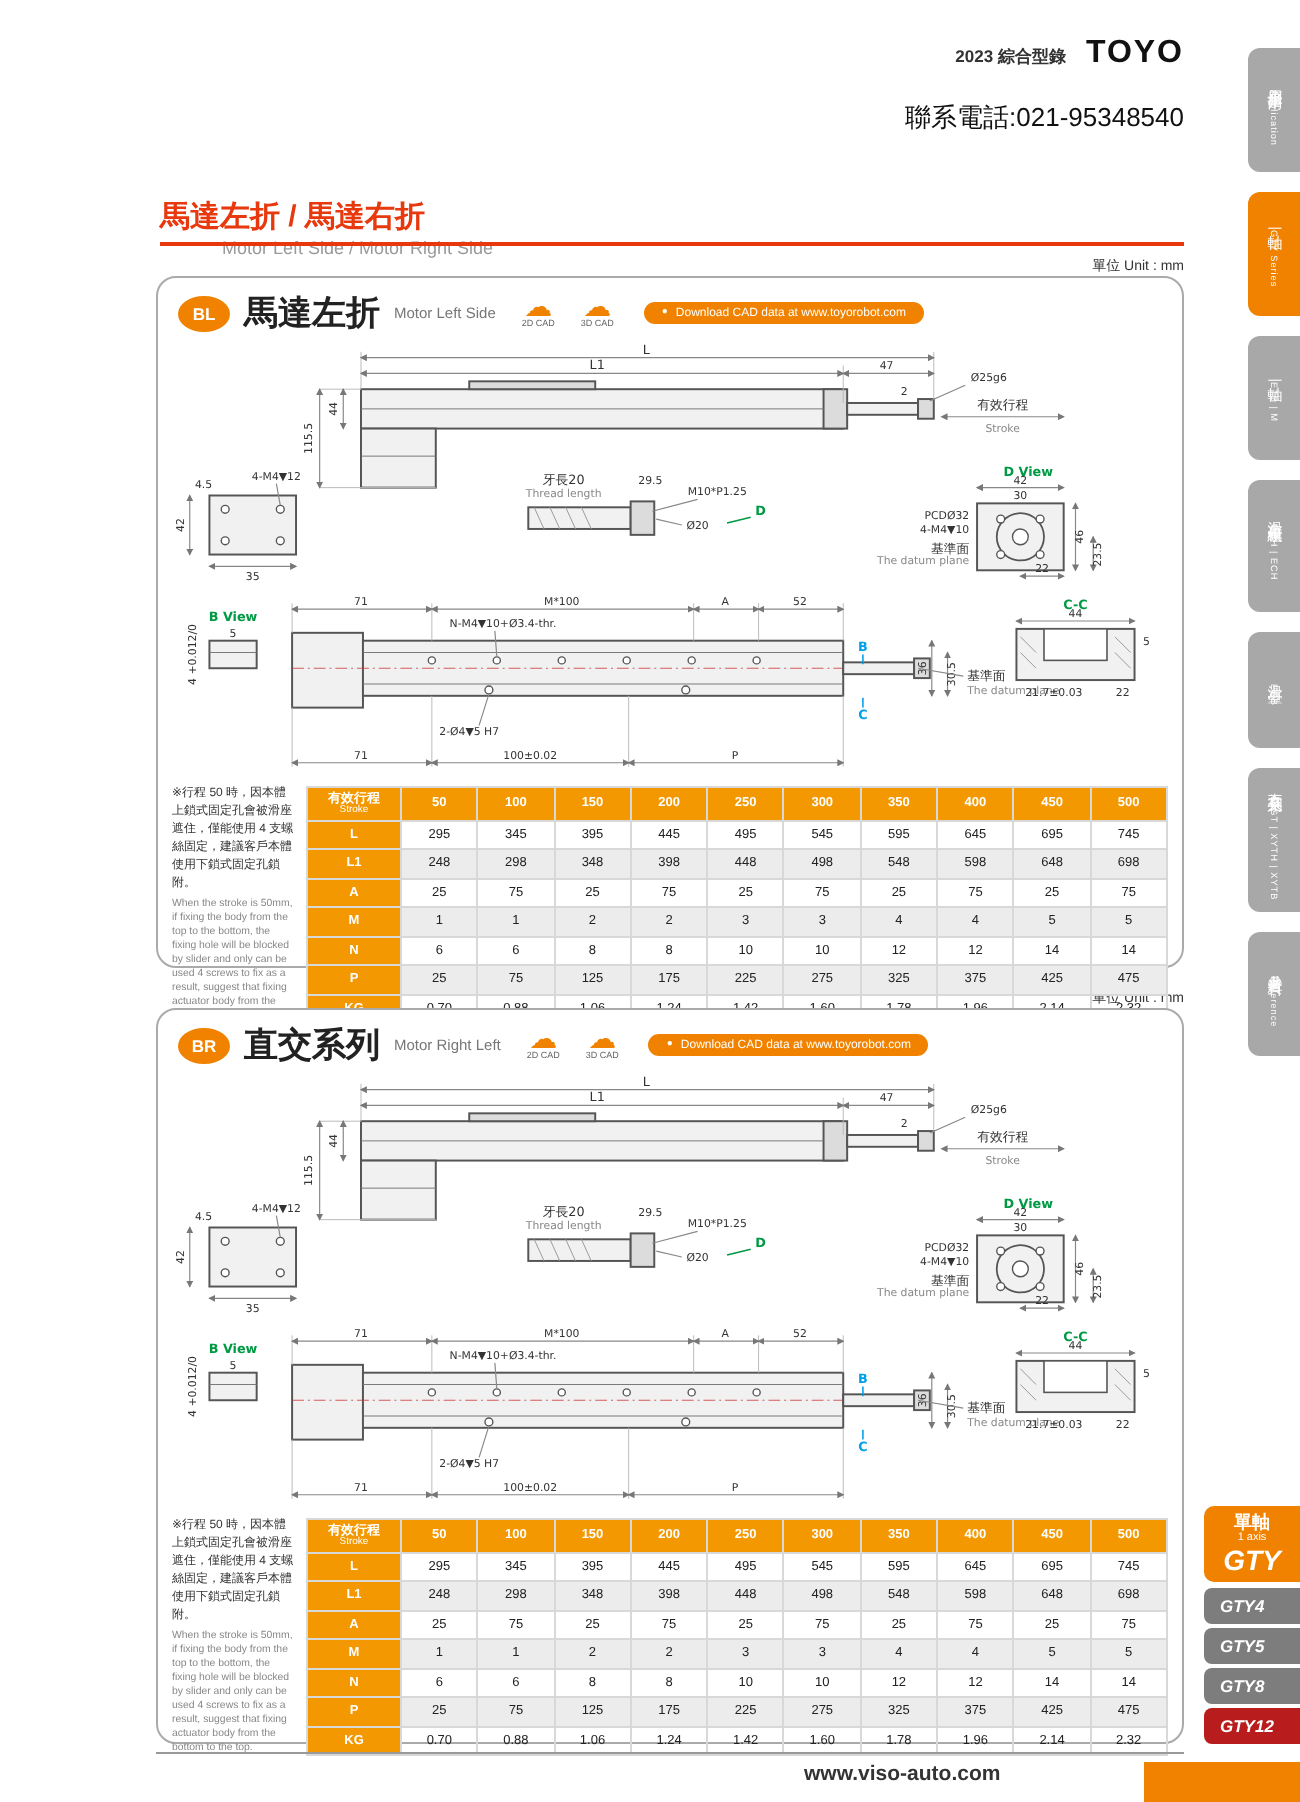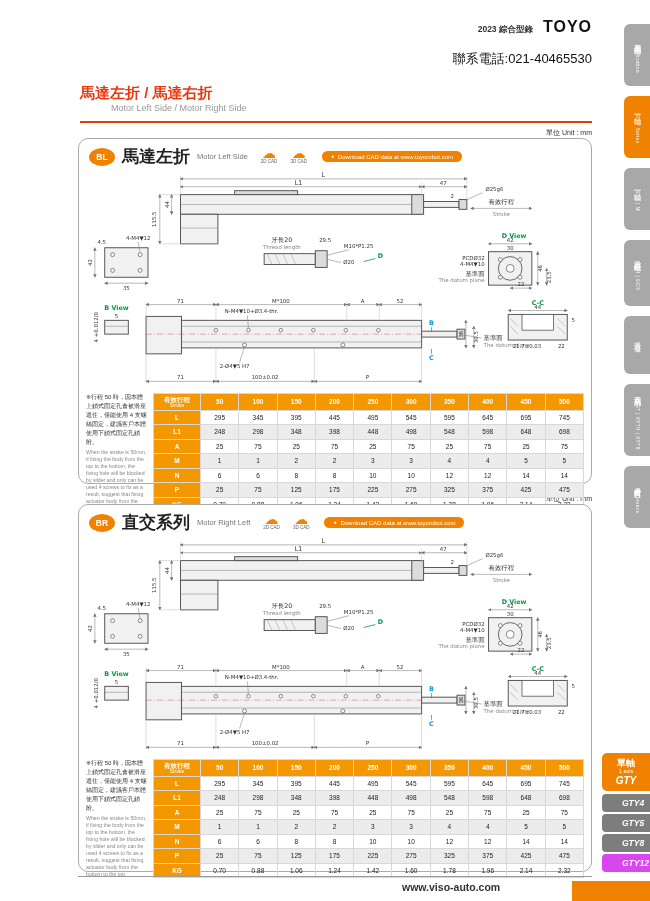--- a/index.html
+++ b/index.html
@@ -7,21 +7,21 @@
        font-family:"Liberation Sans","DejaVu Sans",sans-serif;color:#222;}
   .abs{position:absolute;}
 
   
   .catalog-line{top:18px;right:58px;display:flex;align-items:baseline;gap:10px;}
   .catalog-txt{font-size:8.5px;font-weight:bold;color:#333;}
   .brand{font-size:16px;font-weight:900;letter-spacing:1px;color:#111;}
   .phone{top:50px;right:58px;font-size:13px;color:#111;}
 
   
-  .title-block{left:80px;top:84px;}
+  .title-block{left:80px;top:100px;}
   .title-cn{font-size:15px;font-weight:bold;color:#e8380d;line-height:1.2;}
   .title-en{font-size:9px;color:#999;margin-top:1px;margin-left:31px;}
   .title-rule{left:80px;top:121px;width:512px;height:2px;background:#e8380d;}
 
   .unit-label{right:58px;font-size:7px;color:#333;}
 
   
   .panel{left:78px;width:514px;border:1.5px solid #aaa;border-radius:10px;background:#fff;box-sizing:border-box;}
   #panel-bl{top:138px;height:346px;}
   #panel-br{top:504px;height:368px;}
@@ -77,38 +77,38 @@
             box-sizing:border-box;padding:4px 0;cursor:pointer;}
   .side-tab .cn{writing-mode:vertical-rl;font-size:7.5px;letter-spacing:1px;}
   .side-tab .en{writing-mode:vertical-rl;font-size:4.6px;letter-spacing:.5px;}
   .side-tab.active{background:#f08200;}
 
   
   .gty-box{right:0;top:753px;width:48px;height:38px;background:#f08200;border-radius:5px 0 0 5px;
            color:#fff;display:flex;flex-direction:column;align-items:center;justify-content:center;line-height:1.15;}
   .gty-box .cn{font-size:9px;font-weight:bold;}
   .gty-box .sub{font-size:5.5px;}
-  .gty-box .model{font-size:10px;font-weight:bold;font-style:italic;}
+  .gty-box .model{font-size:14px;font-weight:bold;font-style:italic;}
   .gty-item{right:0;width:48px;height:18px;border-radius:4px 0 0 4px;background:#7d7d7d;color:#fff;
             font-weight:bold;font-style:italic;font-size:8.5px;display:flex;align-items:center;
-            padding-left:20px;box-sizing:border-box;cursor:pointer;}
-  .gty-item.active{background:#d946ef;}
+            padding-left:8px;box-sizing:border-box;cursor:pointer;}
+  .gty-item.active{background:#b91c1c;}
 
   .footer-line{left:78px;top:876px;width:514px;border-top:1px solid #999;height:0;}
   .website{left:402px;top:881px;font-size:10.5px;font-weight:bold;color:#333;}
   .corner-orange{right:0;bottom:0;width:78px;height:20px;background:#f08200;}
 </style>
 </head>
 <body>
 
 <div class="abs catalog-line">
   <span class="catalog-txt">2023 綜合型錄</span>
   <span class="brand">TOYO</span>
 </div>
-<div class="abs phone">聯系電話:021-40465530</div>
+<div class="abs phone">聯系電話:021-95348540</div>
 
 <div class="abs title-block">
   <div class="title-cn">馬達左折 / 馬達右折</div>
   <div class="title-en">Motor Left Side / Motor Right Side</div>
 </div>
 <div class="abs title-rule"></div>
 
 <div class="abs unit-label" style="top:128px">單位 Unit : mm</div>
 <div class="abs unit-label" style="top:494px">單位 Unit : mm</div>
 

